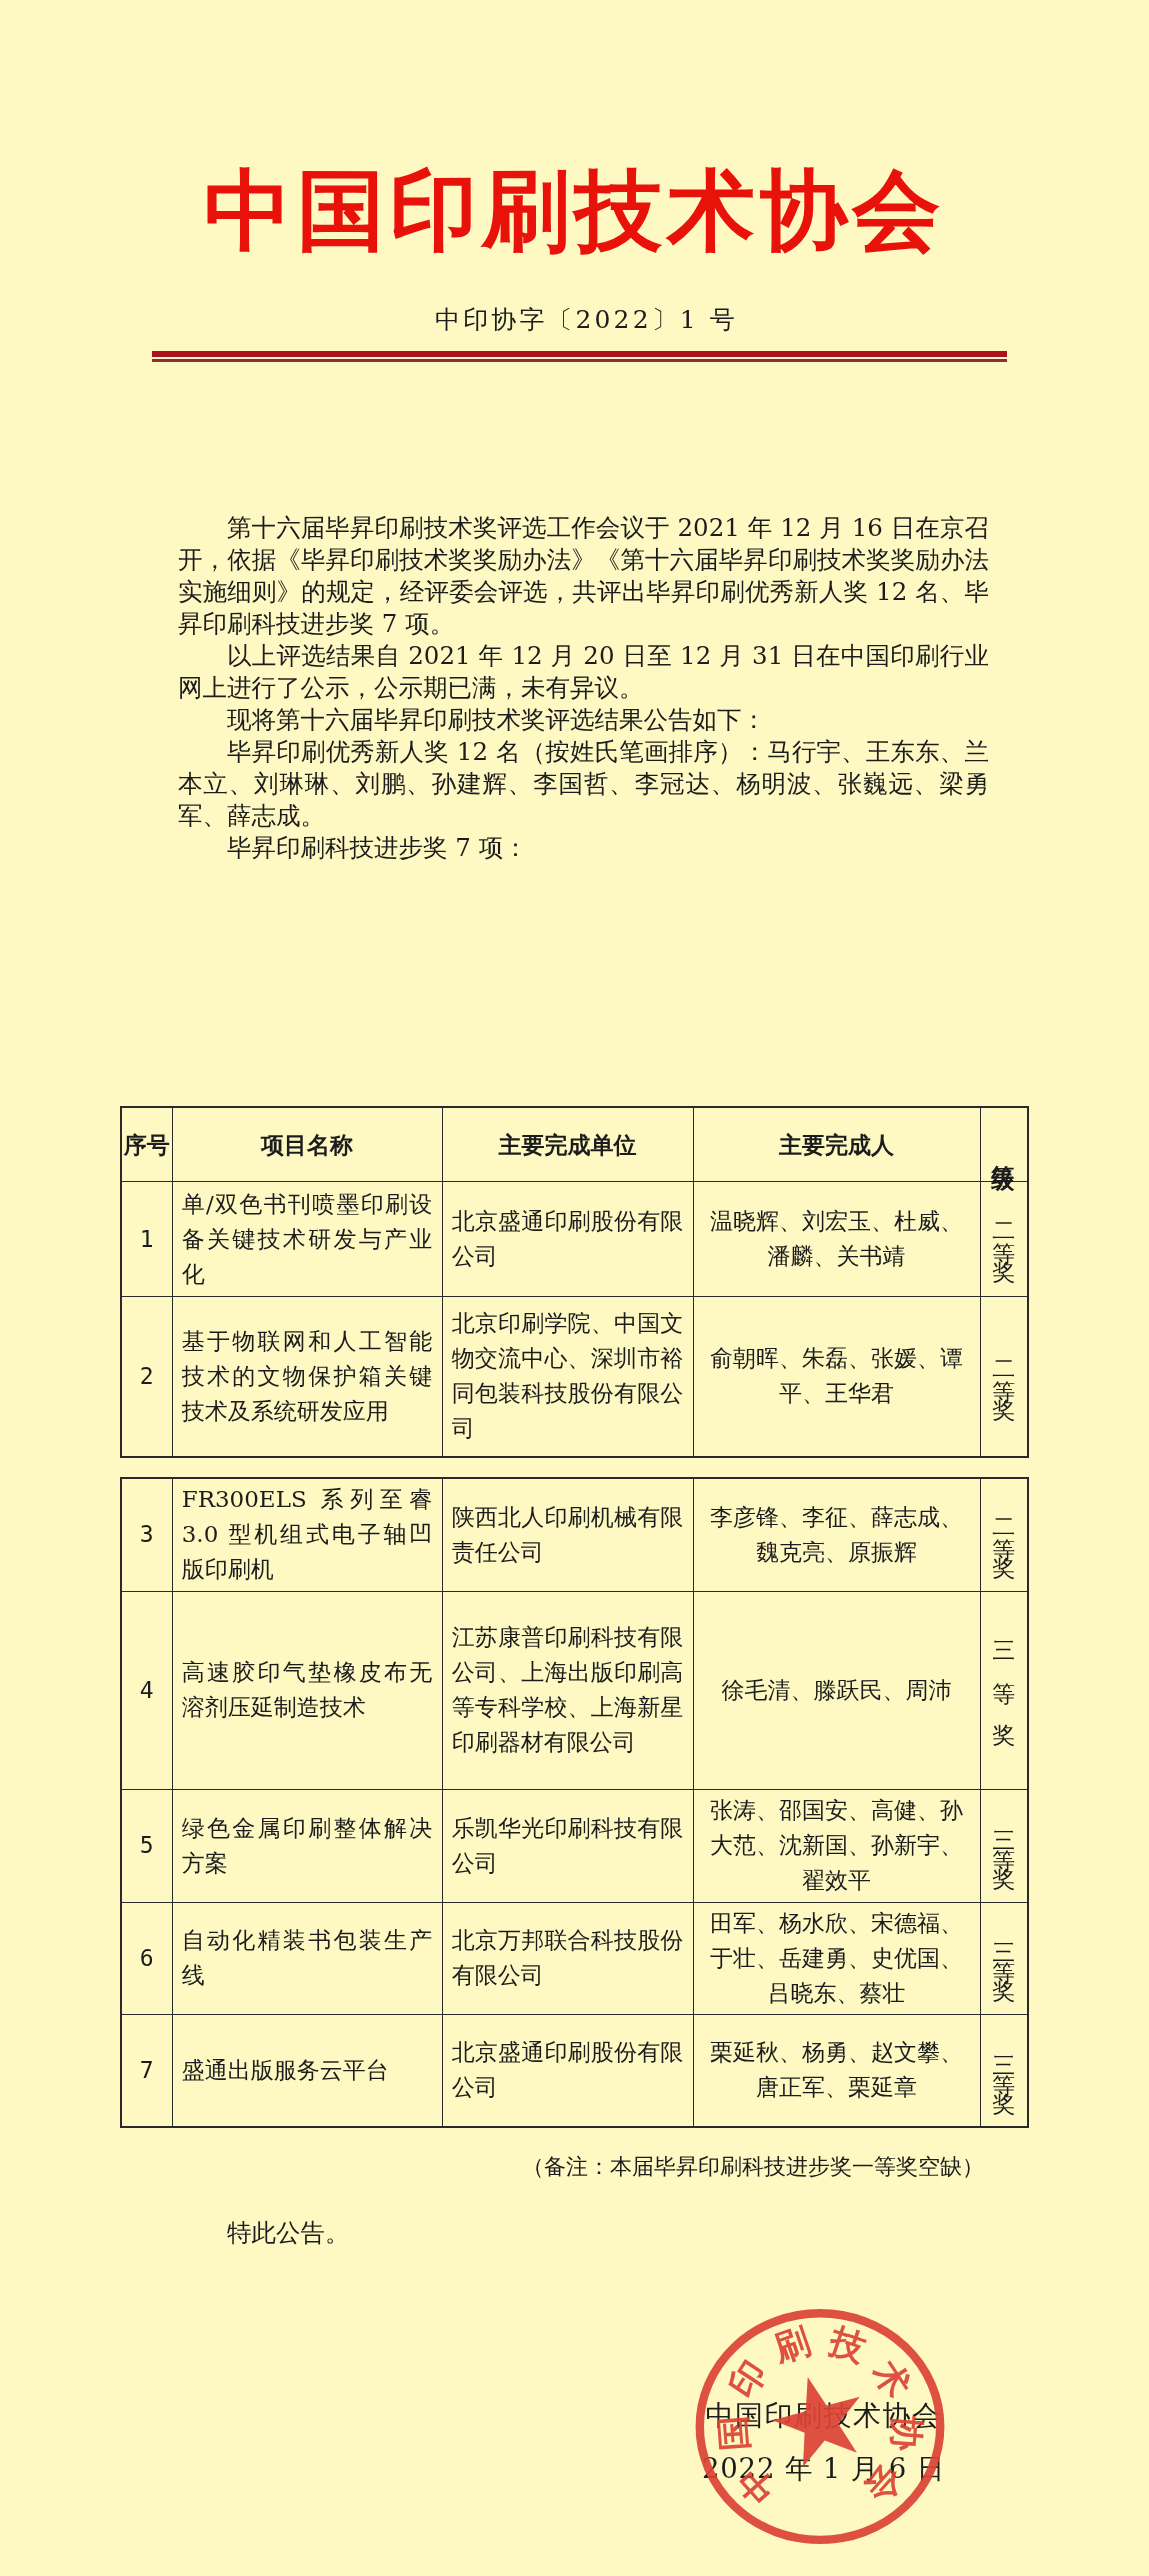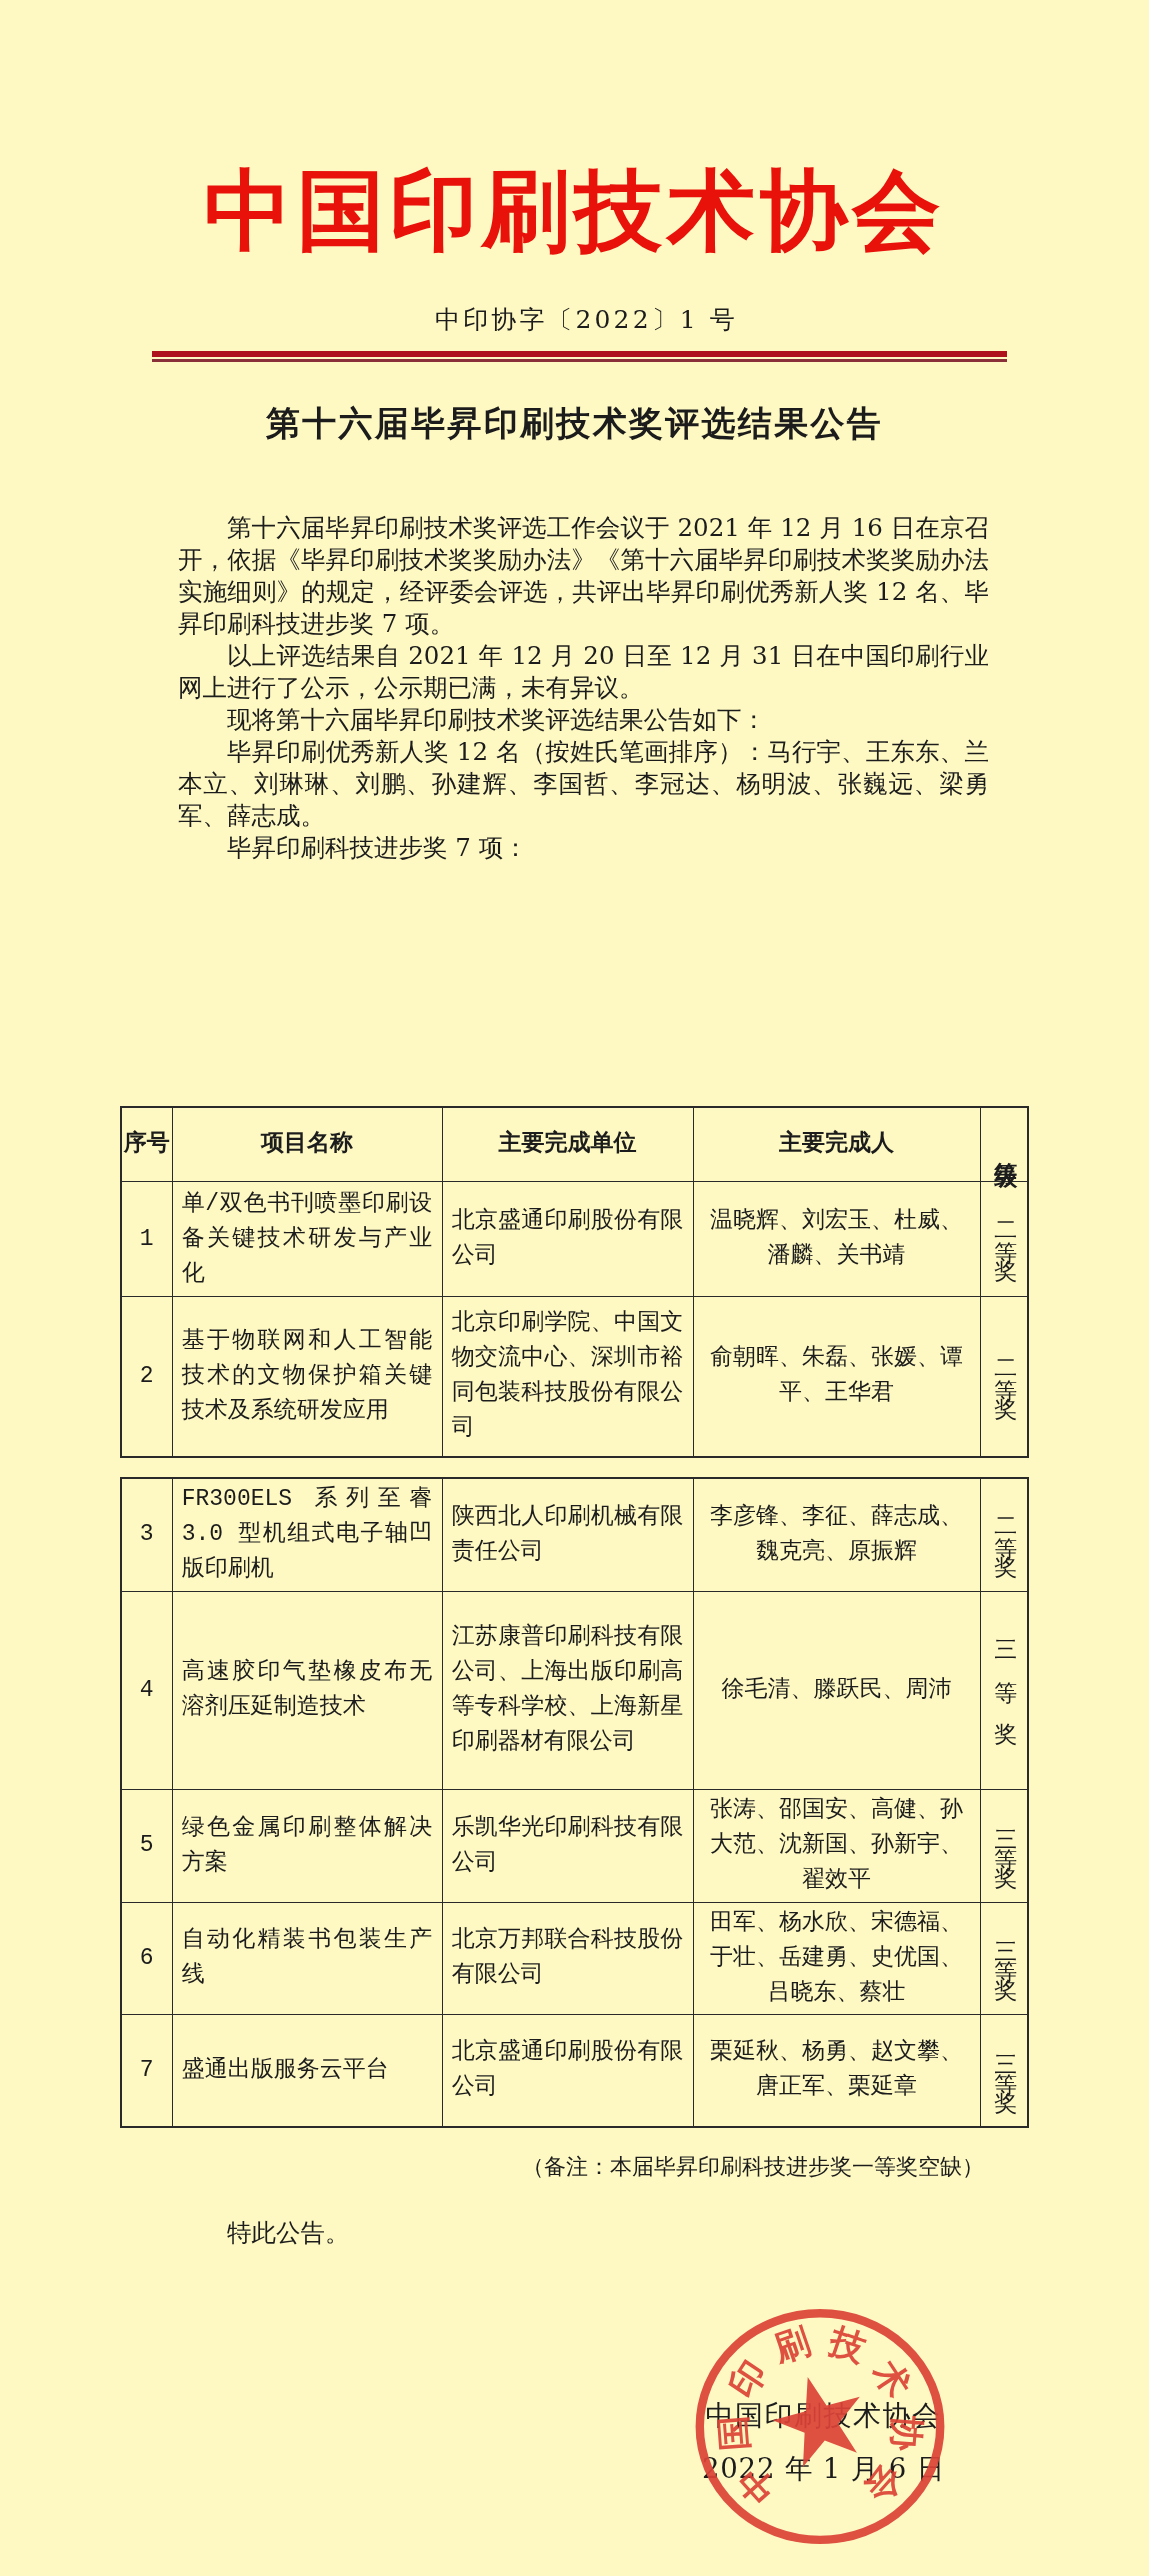--- a/index.html
+++ b/index.html
@@ -53,21 +53,20 @@
     font-size:23px;
   }
   .tbl-a{top:1106px;}
   .tbl-b{top:1477px;}
   .awards-table td,.awards-table th{
     border:1.5px solid #2a2a2a;
     padding:3.1px 9.2px;
     vertical-align:middle;
     font-weight:normal;
     line-height:35px;
-    font-family:Liberation Mono, monospace;
   }
   .awards-table{border:2.3px solid #2a2a2a;}
   .c-no{text-align:center;font-family:"DejaVu Sans Mono","Liberation Mono",monospace;}
   .c-project{text-align:justify;}
   .c-unit{text-align:justify;}
   .c-people{text-align:center;}
   .c-grade{text-align:center;padding:3.1px 1.5px;}
   .hdr td{text-align:center;font-weight:600;height:70px;line-height:31px;padding:1.5px;}
   .v-text{
     display:inline-block;
@@ -115,21 +114,20 @@
 </style>
 </head>
 <body>
 
 <div class="page">
 
   <div class="org-title">中国印刷技术协会</div>
   <div class="doc-number">中印协字〔2022〕1 号</div>
   <div class="sep-line-thick"></div>
   <div class="sep-line-thin"></div>
-  <div class="announce-title">第十六届毕昇印刷技术奖评选结果公告</div>
 
   <div class="body-text">
     <p>第十六届毕昇印刷技术奖评选工作会议于 2021 年 12 月 16 日在京召开，依据《毕昇印刷技术奖奖励办法》《第十六届毕昇印刷技术奖奖励办法实施细则》的规定，经评委会评选，共评出毕昇印刷优秀新人奖 12 名、毕昇印刷科技进步奖 7 项。</p>
     <p>以上评选结果自 2021 年 12 月 20 日至 12 月 31 日在中国印刷行业网上进行了公示，公示期已满，未有异议。</p>
     <p>现将第十六届毕昇印刷技术奖评选结果公告如下：</p>
     <p>毕昇印刷优秀新人奖 12 名（按姓氏笔画排序）：马行宇、王东东、兰本立、刘琳琳、刘鹏、孙建辉、李国哲、李冠达、杨明波、张巍远、梁勇军、薛志成。</p>
     <p>毕昇印刷科技进步奖 7 项：</p>
   </div>
 
   <table class="awards-table tbl-a">

